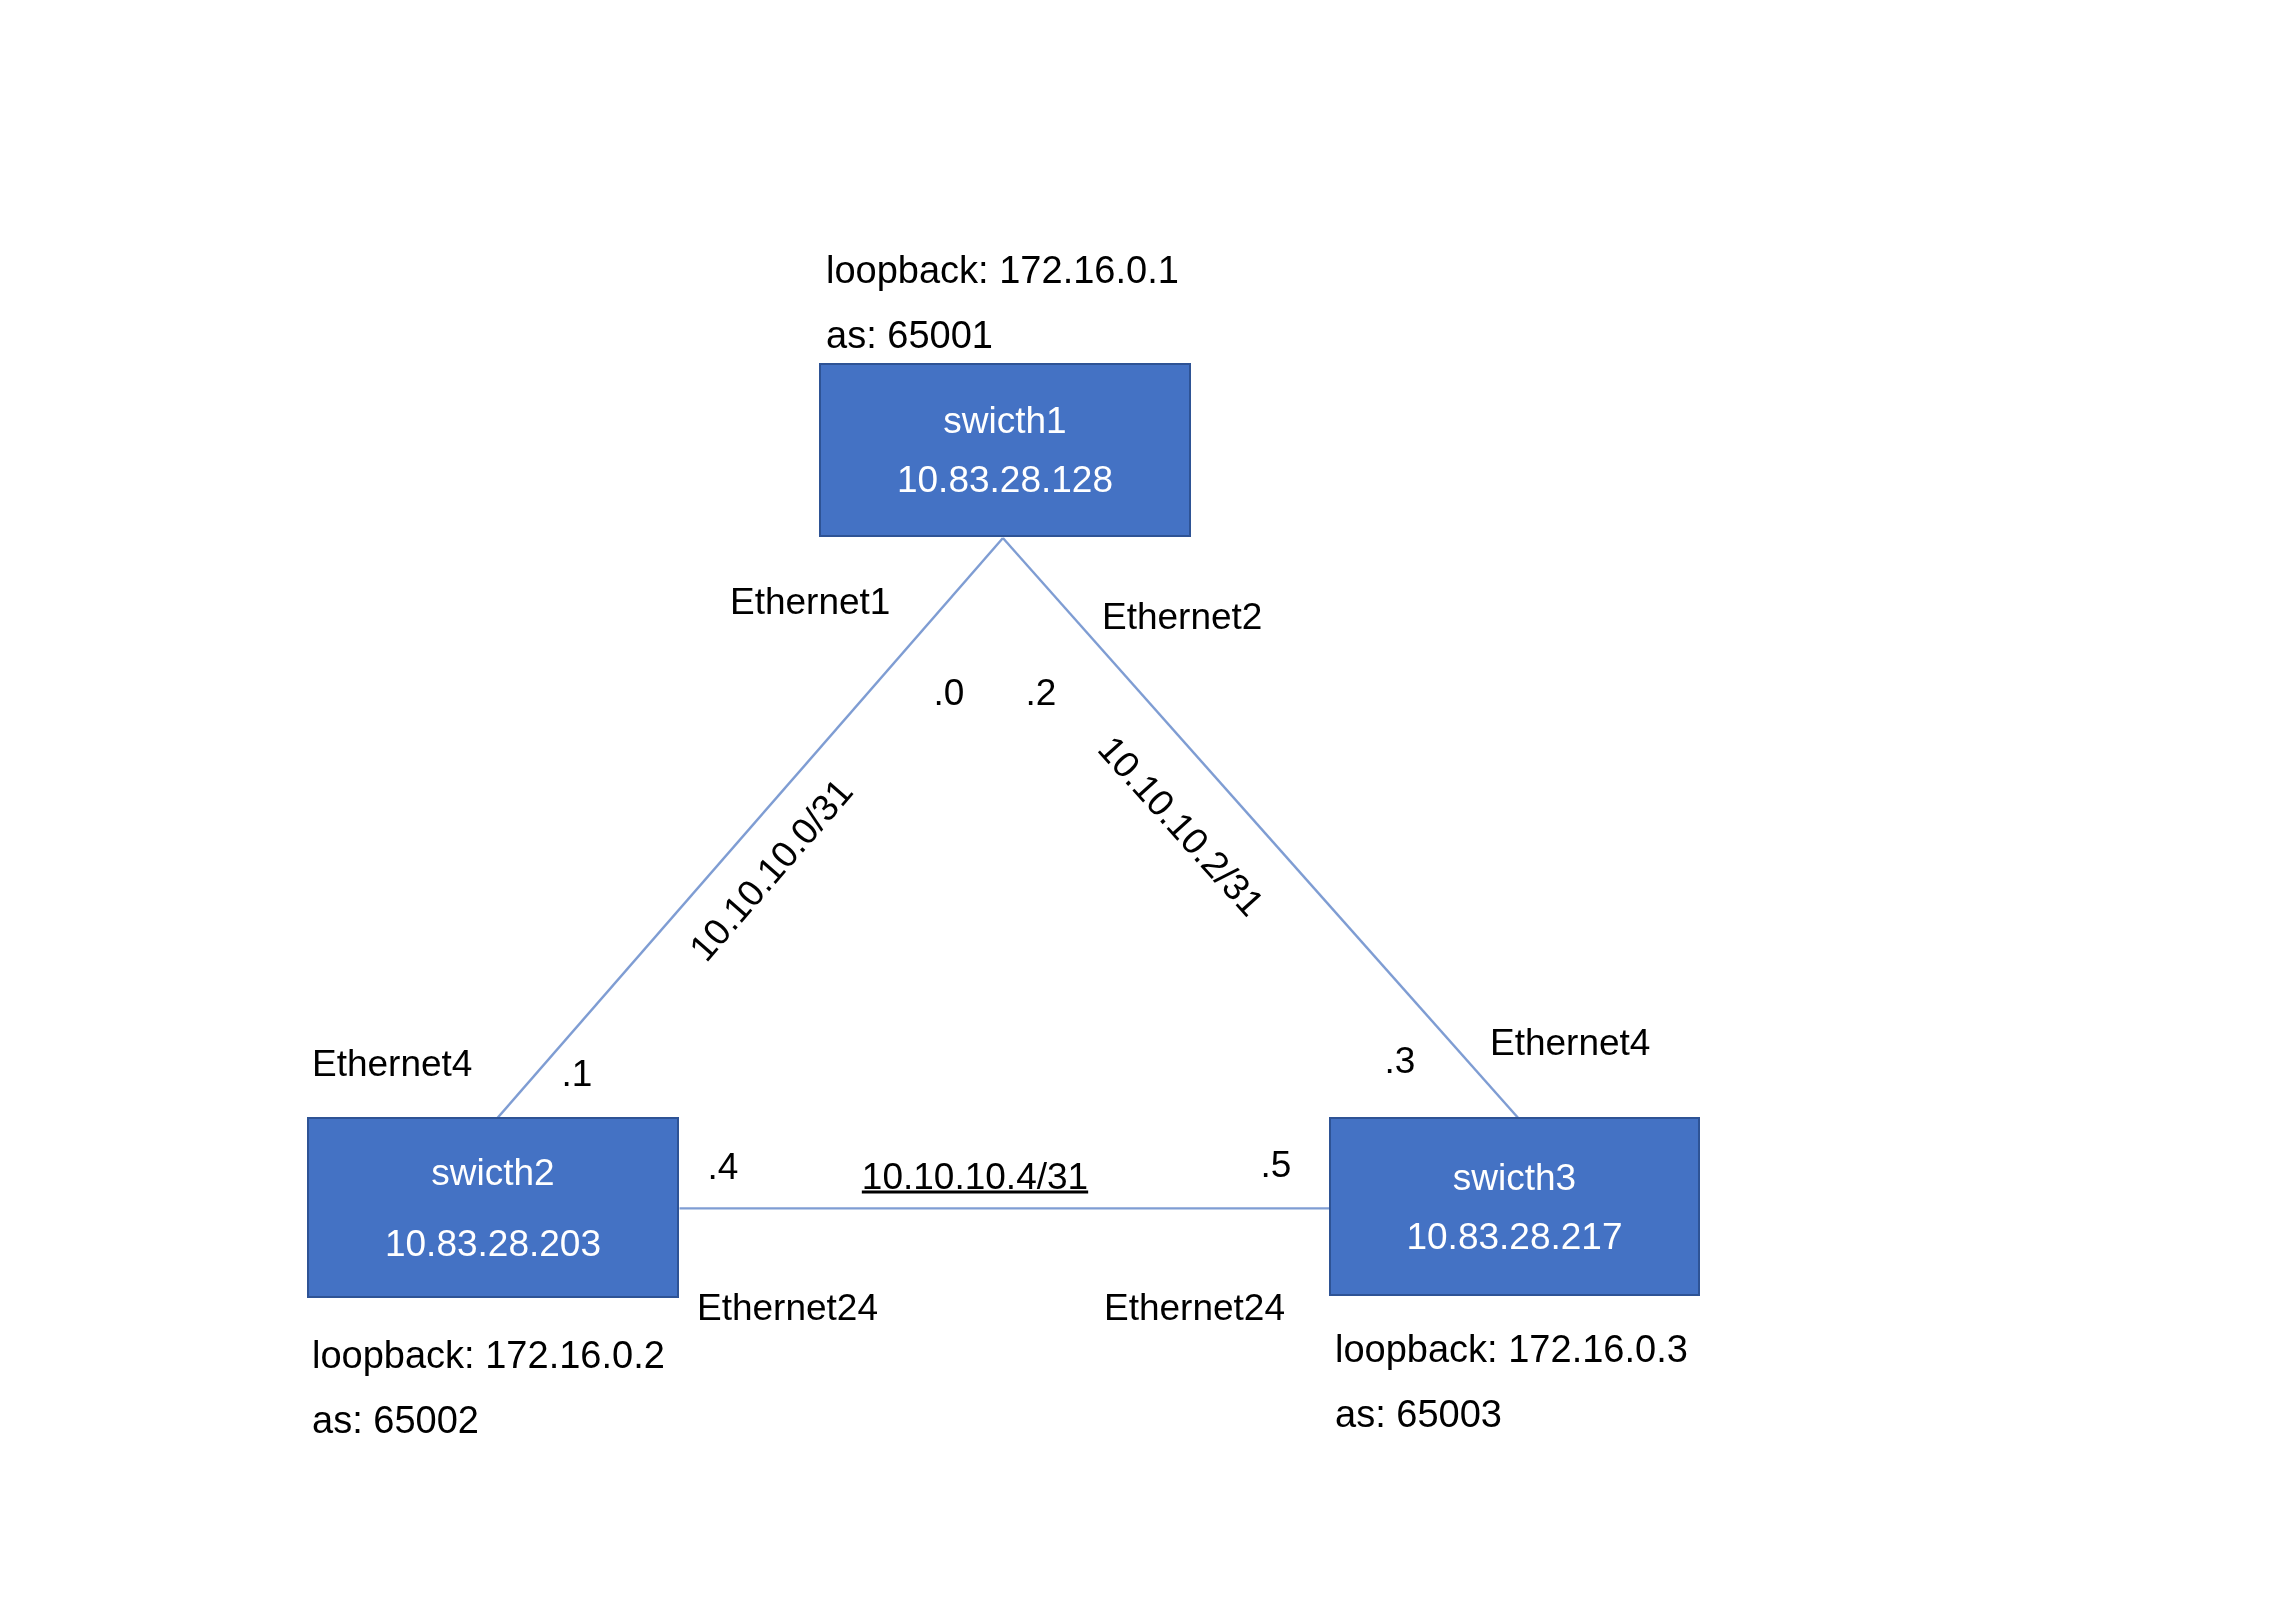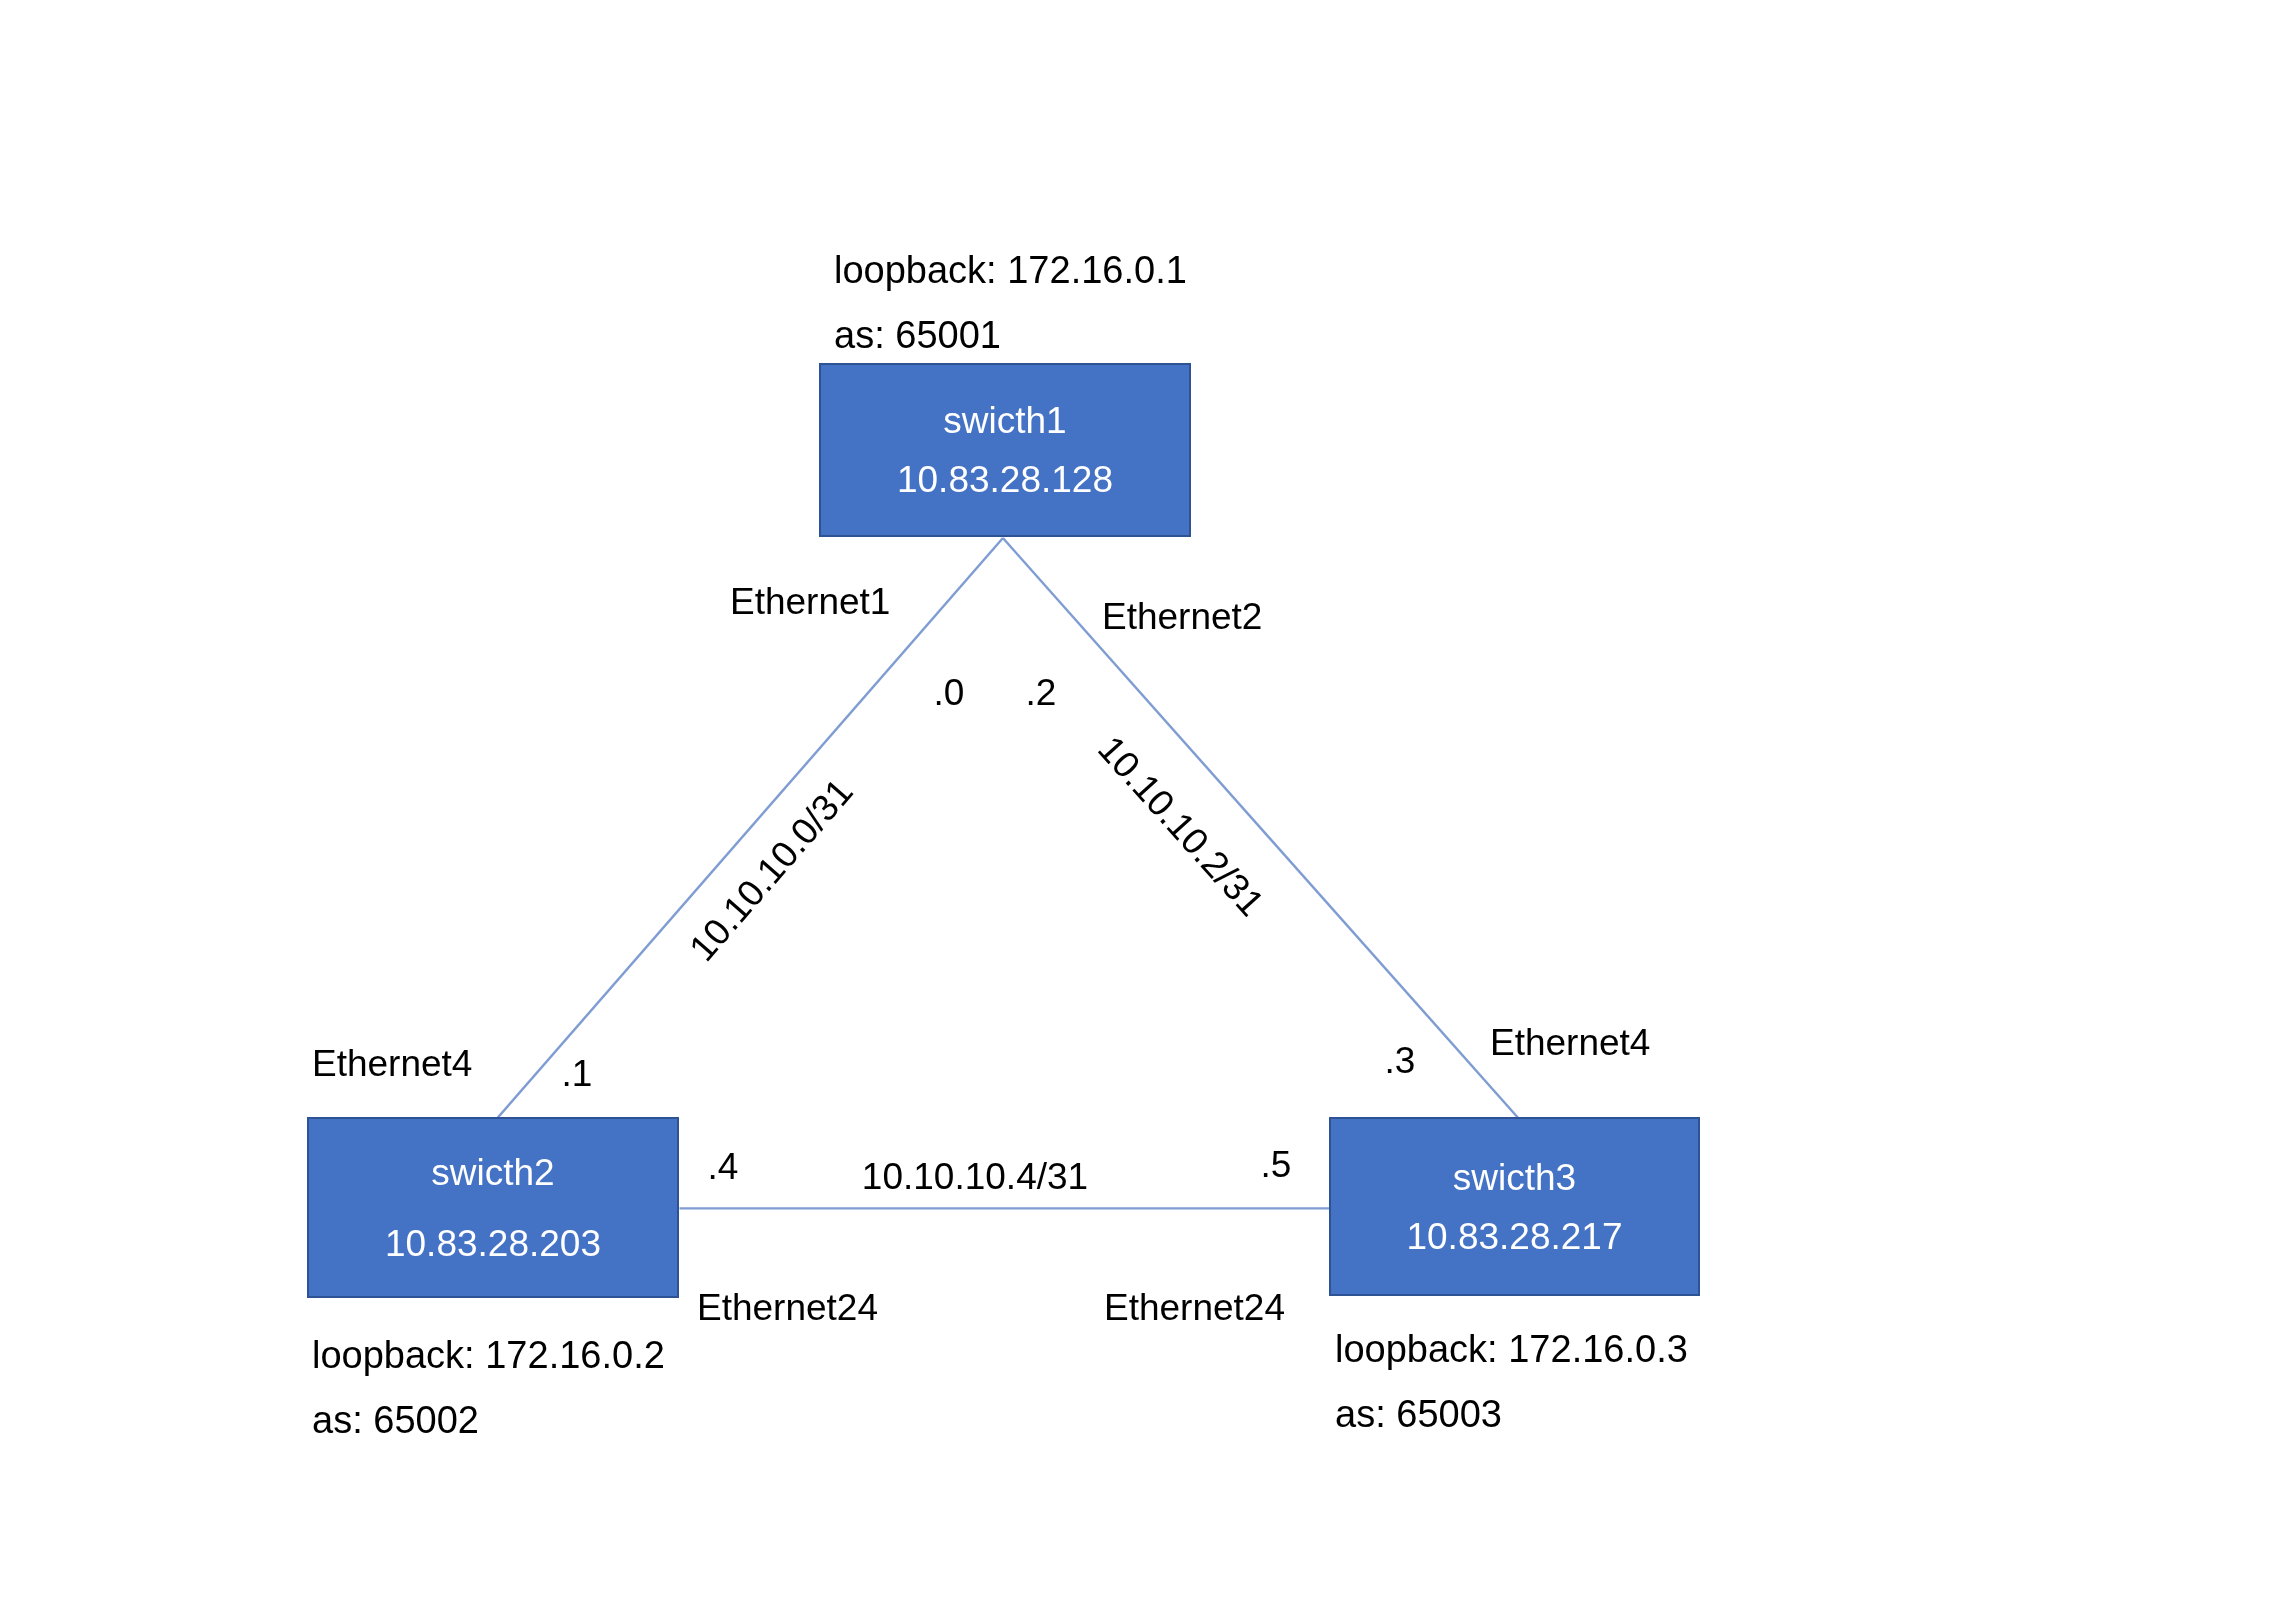--- a/index.html
+++ b/index.html
@@ -50,31 +50,31 @@
     white-space: nowrap;
     color: var(--text, #000000);
   }
   .lbl.center { transform: translate(-50%, -50%); }
   .lbl.rot-left  { transform: translate(-50%, -50%) rotate(-49deg); }
   .lbl.rot-right { transform: translate(-50%, -50%) rotate(48deg); }
 
   .lbl-loopback { line-height: 65px; font-size: 38px; }
 
   
-  .pos-lb1   { left: 826px;  top: 238px; margin-left: 8px;  }
+  .pos-lb1   { left: 826px;  top: 238px;  }
   .pos-eth1  { left: 730px;  top: 579px; text-align: right;  }
   .pos-eth2  { left: 1102px; top: 594px;  }
   .pos-o0    { left: 949px;  top: 692px;  }
   .pos-o2    { left: 1041px; top: 692px;  }
   .pos-subL  { left: 771px;  top: 870px;  }
   .pos-subR  { left: 1181px; top: 826px;  }
   .pos-eth4L { left: 312px;  top: 1041px; }
   .pos-o1    { left: 577px;  top: 1073px; }
   .pos-o4    { left: 723px;  top: 1166px; }
-  .pos-subM  { left: 975px;  top: 1176px; }
+  .pos-subM  { left: 975px;  top: 1176px; text-decoration: underline; }
   .pos-o5    { left: 1276px; top: 1164px; }
   .pos-eth24L{ left: 697px;  top: 1285px; }
   .pos-eth24R{ left: 1104px; top: 1285px; }
   .pos-o3    { left: 1400px; top: 1060px; }
   .pos-eth4R { left: 1490px; top: 1020px; }
   .pos-lb2   { left: 312px;  top: 1323px; }
   .pos-lb3   { left: 1335px; top: 1317px; }
 </style>
 </head>
 <body>

